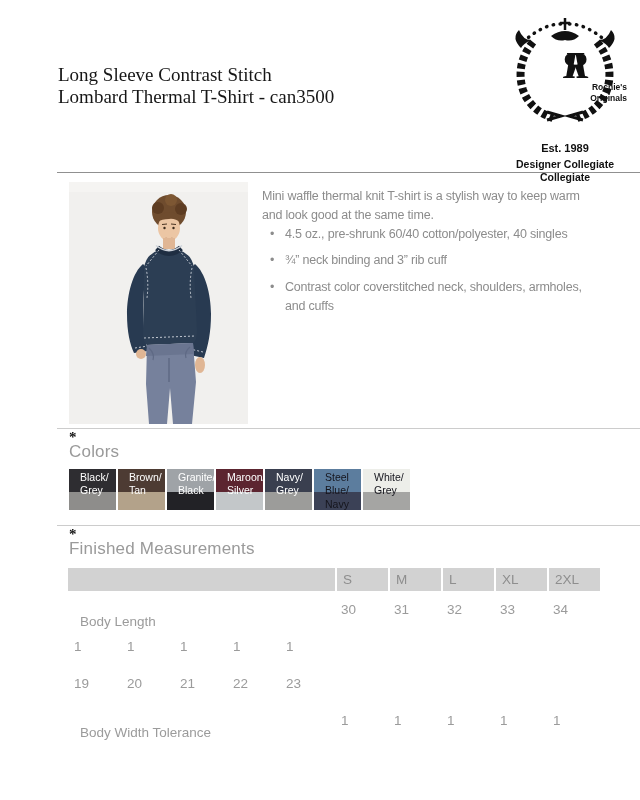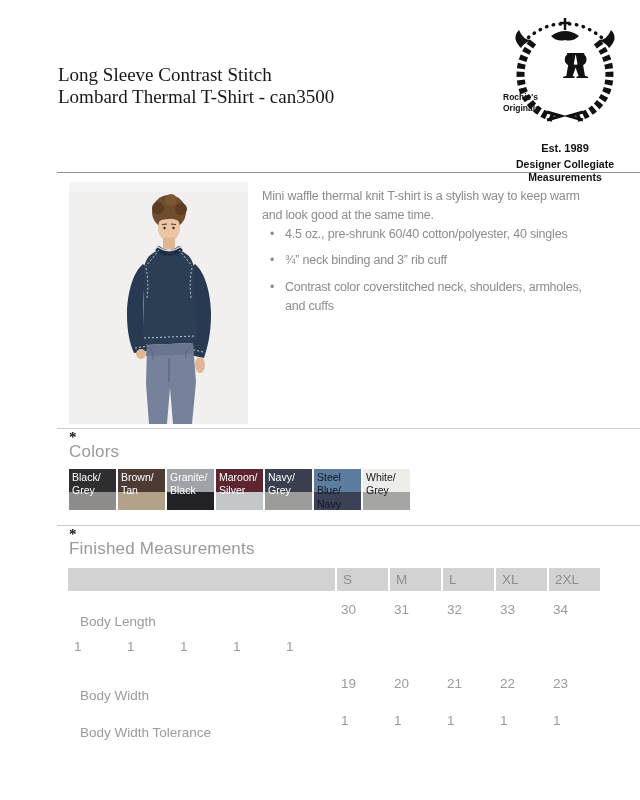--- a/index.html
+++ b/index.html
@@ -6,21 +6,21 @@
   html,body { width:640px; height:800px; background:#ffffff;
     font-family:"Liberation Sans","DejaVu Sans",sans-serif; }
   .page { position:relative; width:640px; height:800px; overflow:hidden; background:#fff; }
 
   
   .title-block { position:absolute; left:58px; top:64px; width:414px; text-align:left;
     font-family:"Liberation Serif","DejaVu Serif",serif; font-size:19px; line-height:1.18;
     color:#161616; }
   .logo { position:absolute; left:503px; top:16px; width:124px; height:152px; text-align:center; }
   .logo svg { display:block; margin:0 auto; }
-  .logo-inner-text { position:absolute; left:0; top:76px; width:124px; text-align:left;
+  .logo-inner-text { position:absolute; left:0; top:66px; width:124px; text-align:right;
     font-size:8.5px; font-weight:bold; color:#111; line-height:1.25; }
   .logo-est { position:absolute; left:0; top:126px; width:124px; font-size:11px; font-weight:bold; color:#111; }
   .logo-tagline { position:absolute; left:0; top:142px; width:124px; font-size:10.5px; font-weight:bold;
     color:#111; line-height:1.25; }
 
   .divider-dark { position:absolute; left:57px; right:0; height:1px; background:#909090; }
   .divider-light { position:absolute; left:57px; right:0; height:1px; background:#cccccc; }
 
   
   .photo { position:absolute; left:69px; top:182px; width:179px; height:242px; background:#f1f0ee; }
@@ -36,21 +36,21 @@
     font-size:15px; color:#111; line-height:9px; display:block; }
   .section-heading { font-size:17px; color:#9a9a9a; letter-spacing:0.2px; }
   .colors-head { position:absolute; left:69px; top:433px; }
   .meas-head   { position:absolute; left:69px; top:530px; }
 
   
   .swatches { position:absolute; left:69px; top:469px; display:flex; gap:2px; }
   .swatch { position:relative; width:47px; height:41px; overflow:visible; }
   .band-top { position:absolute; left:0; top:0; width:100%; height:56%; }
   .band-bottom { position:absolute; left:0; top:56%; width:100%; height:44%; }
-  .swatch-label { position:absolute; left:0; top:0; width:100%; padding:2px 0 0 3px;
+  .swatch-label { position:absolute; left:8px; top:0; width:100%; padding:2px 0 0 3px;
     font-size:10.5px; line-height:1.28; white-space:pre-line; }
 
   
   .table { position:absolute; left:68px; top:568px; width:532px; font-size:13.5px; color:#9b9b9b; }
   .t-row { display:flex; align-items:center; }
   .t-head { background:#d2d2d2; height:23px; color:#8e8e8e; }
   .t-label { flex:1; padding-left:12px;margin-top:24px; }
   .t-cell { width:53px; padding-left:6px; }
   .t-head .t-cell { border-left:2px solid #ffffff; height:23px; display:flex; align-items:center; }
   .t-data { height:37px; }
@@ -92,21 +92,21 @@
         <text x="60" y="62">R</text>
       </g>
     </svg>
     <div class="logo-inner-text">
       <div>Rochie's</div>
       <div>Originals</div>
     </div>
     <div class="logo-est">Est. 1989</div>
     <div class="logo-tagline">
       <div>Designer Collegiate</div>
-      <div>Measurements</div>
+      <div>Collegiate</div>
     </div>
   </div>
 
   <div class="divider-dark" style="top:172px;"></div>
 
   <div class="photo">
     <svg width="179" height="242" viewBox="0 0 179 242">
       <rect x="0" y="0" width="179" height="242" fill="#f1f0ee"></rect>
       <rect x="0" y="0" width="179" height="10" fill="#f5f4f2"></rect>
 
@@ -247,21 +247,20 @@
       <div class="t-cell">34</div>
     </div>
     <div class="t-row t-data">
       <div class="t-cell">1</div>
       <div class="t-cell">1</div>
       <div class="t-cell">1</div>
       <div class="t-cell">1</div>
       <div class="t-cell">1</div>
     </div>
     <div class="t-row t-data">
-      <div class="t-label">Body Width</div>
       <div class="t-cell">19</div>
       <div class="t-cell">20</div>
       <div class="t-cell">21</div>
       <div class="t-cell">22</div>
       <div class="t-cell">23</div>
     </div>
     <div class="t-row t-data">
       <div class="t-label">Body Width Tolerance</div>
       <div class="t-cell">1</div>
       <div class="t-cell">1</div>

